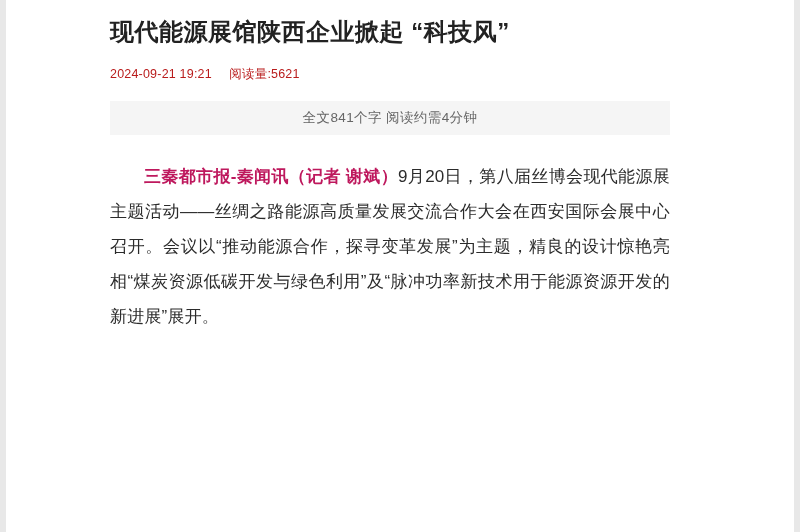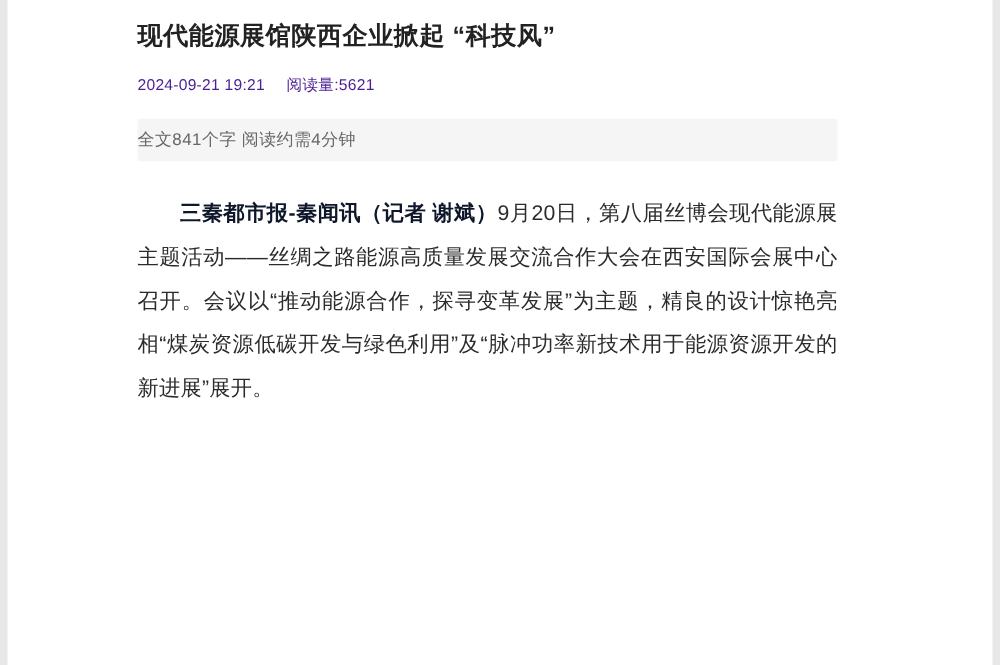--- a/index.html
+++ b/index.html
@@ -32,43 +32,44 @@
     width: 6px; height: 532px;
     background: #e8e8e8;
   }
   .content {
     position: absolute;
     left: 110px;
     top: 0;
     width: 560px;
   }
   .article-title {
-    font-size: 20px;
+    font-size: 24px;
     font-weight: bold;
     color: #222222;
     letter-spacing: 0.5px;
     margin-top: 14px;
     margin-bottom: 0;
     line-height: 1.5;
   }
   .meta-line {
     margin-top: 16px;
     font-size: 12.5px;
-    color: #4c1d95;
+    color: #b91c1c;
     letter-spacing: 0.2px;
   }
   .meta-sep {
     display: inline-block;
     width: 10px;
   }
   .summary-bar {
     margin-top: 18px;
     background: #f5f5f5;
     height: 34px;
     line-height: 34px;
+    text-align: center;
     font-size: 13.5px;
     color: #666666;
     letter-spacing: 0.4px;
   }
   .body-text {
     margin-top: 24px;
     font-size: 17px;
     line-height: 35px;
     color: #2b2b2b;
     text-align: justify;
@@ -76,21 +77,21 @@
   }
   .para {
     margin: 0 0 10px 0;
     text-indent: 2em;
   }
   .para.first {
     text-indent: 2em;
   }
   .lead-source {
     font-weight: bold;
-    color: #0f172a;
+    color: #be185d;
   }
 </style>
 </head>
 <body>
 
 <div class="page">
 
   <div class="edge-left"></div>
   <div class="edge-right"></div>
 

